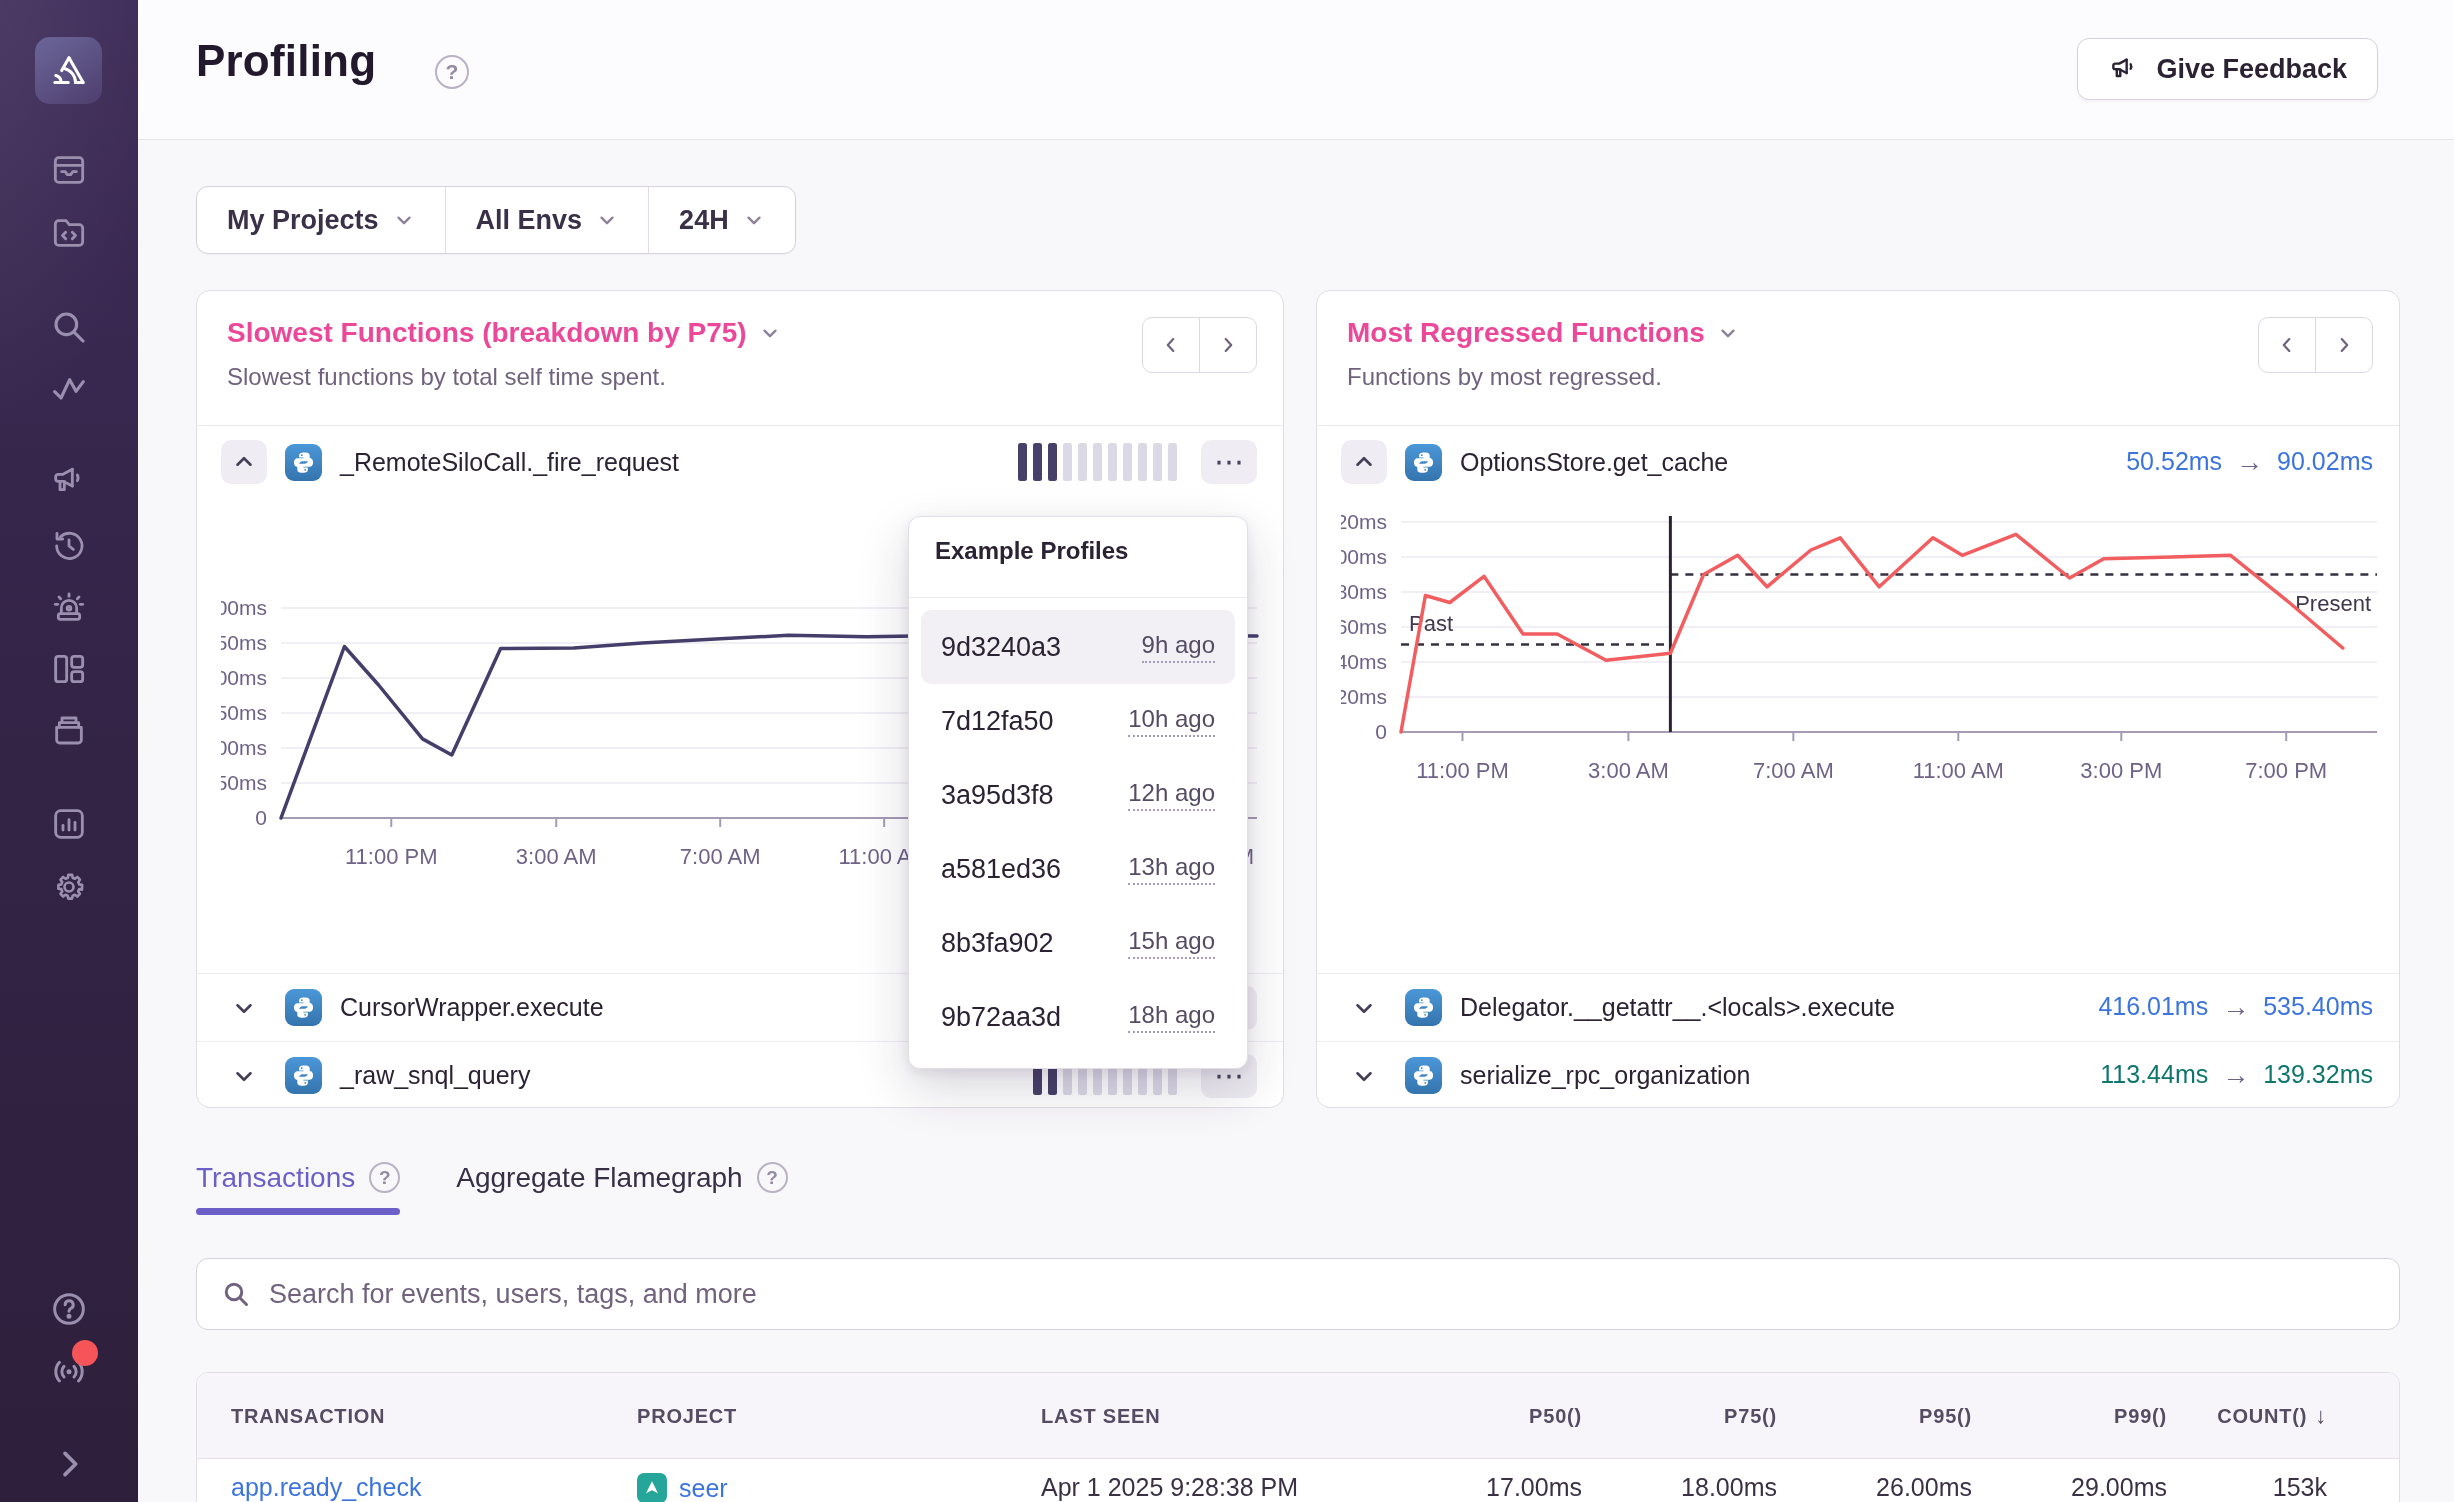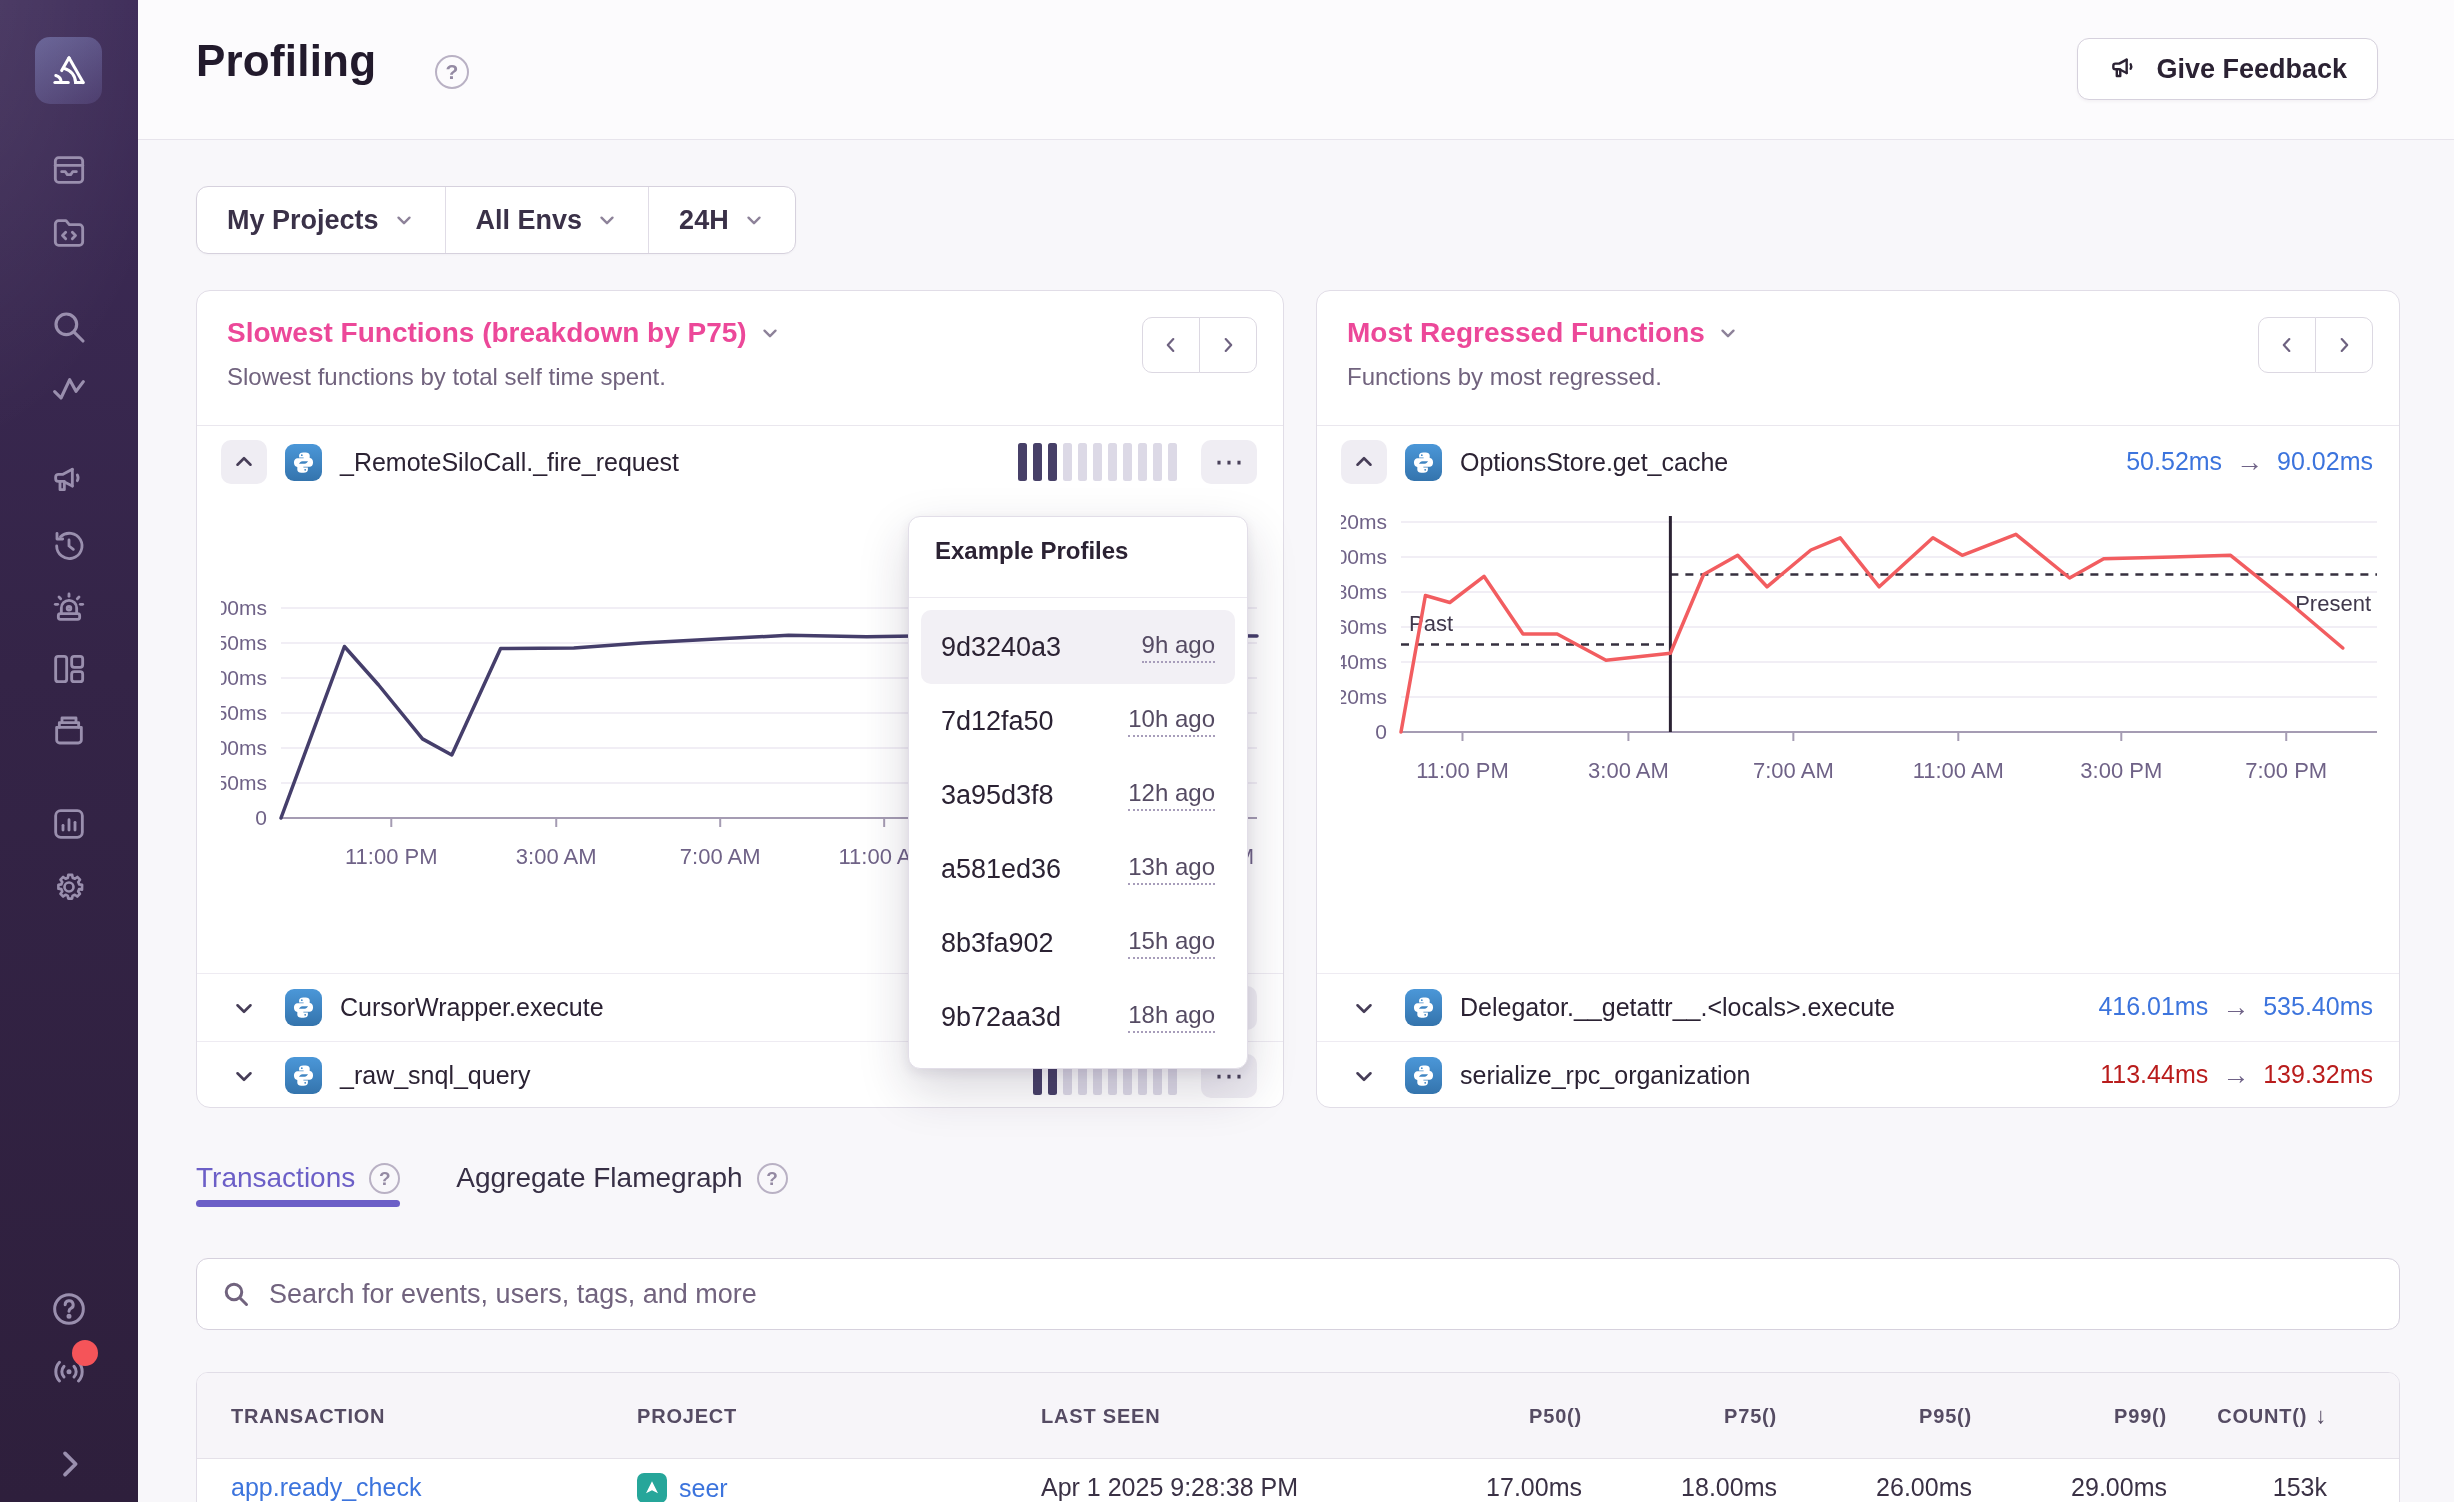--- a/index.html
+++ b/index.html
@@ -50,35 +50,35 @@
 .py-tile{width:37px;height:37px;border-radius:9px;background:linear-gradient(180deg,#4b97d8,#3474ad);display:flex;align-items:center;justify-content:center;flex:none}
 .py-tile svg{width:27px;height:27px}
 .fn-name{font-size:25px;color:#2b2233;text-decoration:none;cursor:pointer;white-space:nowrap}
 .row-right{margin-left:auto;display:flex;align-items:center;gap:24px}
 .spark{display:flex;align-items:center;gap:6px}
 .spark i{display:block;width:9px;height:38px;border-radius:2.5px}
 .more-btn{width:56px;height:44px;border:none;background:#efedf3;border-radius:10px;font-size:30px;color:#4a425b;cursor:pointer;line-height:10px}
 .ms-vals{display:flex;align-items:flex-start;gap:14px;font-size:25px}
 .ms-vals .arrow{color:#6f6287;font-size:27px}
 .ms-link{color:#3c74dd;cursor:pointer}
-.ms-grey{color:#b91c1c}
+.ms-grey{color:#0f766e}
 .chart-box{position:absolute;left:24px;z-index:1}
 
 
 .popup{position:absolute;left:908px;top:516px;width:340px;background:#fff;border:1px solid #e2dee8;border-radius:12px;box-shadow:0 20px 50px rgba(40,30,60,.18),0 4px 12px rgba(40,30,60,.08);z-index:30}
 .popup-title{padding:20px 26px 32px;font-size:24px;font-weight:700;color:#2b2233;border-bottom:1px solid #ece9f0}
 .popup-list{padding:12px 12px 14px}
 .popup-item{height:74px;display:flex;align-items:center;justify-content:space-between;padding:0 20px;border-radius:10px;cursor:pointer}
 .popup-item.active{background:#f2f0f5}
 .profile-id{font-size:27px;color:#2b2233}
 .profile-time{font-size:24px;color:#554b63;border-bottom:2px dotted #a79dba;padding-bottom:2px;cursor:pointer}
 
 
 .tabs{position:absolute;left:196px;top:1162px;display:flex;gap:56px;z-index:3}
-.tab{display:flex;align-items:flex-end;gap:14px;font-size:28px;cursor:pointer;position:relative;padding-bottom:13px}
+.tab{display:flex;align-items:flex-start;gap:14px;font-size:28px;cursor:pointer;position:relative;padding-bottom:21px}
 .tab .help-circle{width:31px;height:31px;font-size:19px}
 .tab.active{color:#6c5fc7}
 .tab.active:after{content:"";position:absolute;left:0;right:0;bottom:0;height:7px;border-radius:4px;background:#6c5fc7}
 .tab.inactive{color:#372f45}
 
 
 .searchbar{position:absolute;left:196px;top:1258px;width:2204px;height:72px;background:#fff;border:1px solid #d6d1dd;border-radius:12px;display:flex;align-items:center;padding:0 24px;gap:18px;z-index:3}
 .searchbar svg{width:30px;height:30px;stroke:#71637e;fill:none;stroke-width:2.4;stroke-linecap:round}
 .search-input{border:none;outline:none;flex:1;font-size:27px;font-family:"Liberation Sans",sans-serif;color:#ef4444;background:transparent}
 .search-input::placeholder{color:#71637e}

